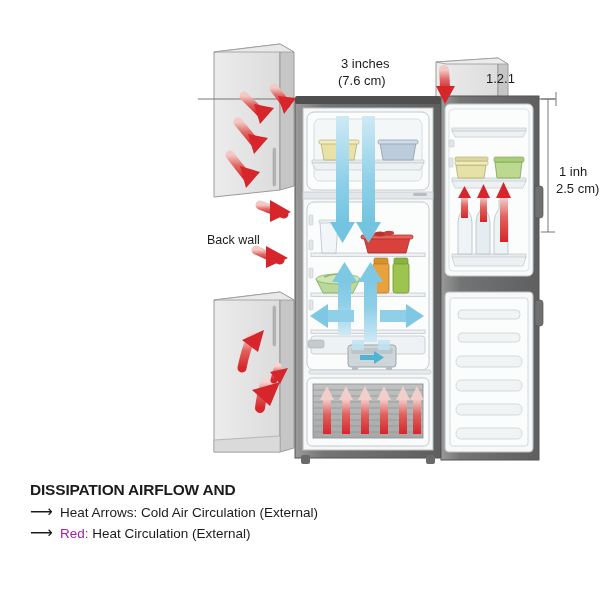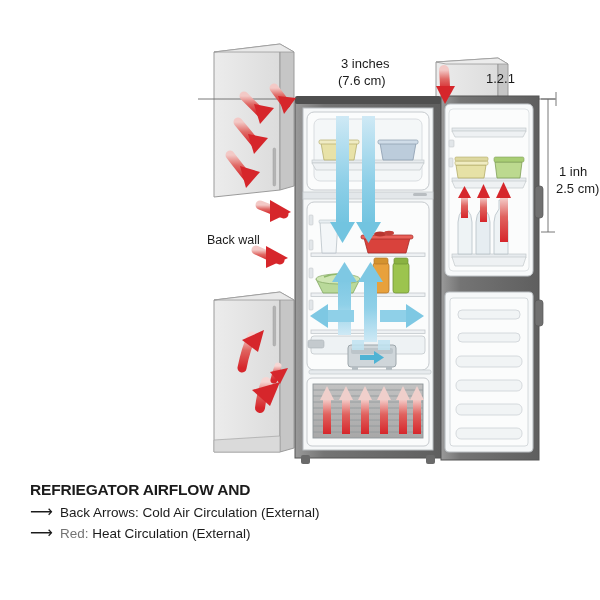--- a/index.html
+++ b/index.html
@@ -5,21 +5,21 @@
   html,body{margin:0;padding:0;background:#ffffff;}
   body{width:600px;height:600px;position:relative;overflow:hidden;
        font-family:"Liberation Sans","DejaVu Sans",sans-serif;color:#1b1b1b;}
   #stage{position:absolute;left:8px;top:0;width:600px;height:430px;}
   svg{display:block;}
   .lbl{font-family:"Liberation Sans","DejaVu Sans",sans-serif;}
   .legend-wrap{position:absolute;left:30px;top:480px;width:540px;}
   .legend-title{font-size:15.5px;font-weight:bold;letter-spacing:-0.2px;line-height:1.25;color:#1b1b1b;}
   .legend-row{display:flex;align-items:baseline;gap:9px;margin-top:5px;font-size:13.5px;color:#1b1b1b;}
   .legend-arrow{font-size:16px;line-height:1;color:#1b1b1b;letter-spacing:-2px;}
-  .legend-red{color:#737373;}
+  .legend-red{color:#a21caf;}
 </style>
 </head>
 <body>
 
 <div id="stage">
 <svg width="600" height="600" viewBox="0 0 600 600">
   <defs>
     <linearGradient id="gRedUp" x1="0" y1="1" x2="0" y2="0">
       <stop offset="0%" stop-color="#d6262b"></stop>
       <stop offset="55%" stop-color="#e0635f"></stop>
@@ -363,23 +363,23 @@
   <text class="lbl" x="330" y="85" font-size="13" fill="#1b1b1b">(7.6 cm)</text>
   <text class="lbl" x="478" y="83" font-size="13" fill="#1b1b1b">1.2.1</text>
   <text class="lbl" x="551" y="176" font-size="13" fill="#1b1b1b">1 inh</text>
   <text class="lbl" x="548" y="193" font-size="13" fill="#1b1b1b">2.5 cm)</text>
   <text class="lbl" x="199" y="244" font-size="12.5" fill="#1b1b1b">Back wall</text>
 </svg>
 </div>
 
 <div class="legend-wrap">
   <div class="legend-title">
-    <div>REFRIEGATOR AIRFLOW AND</div>
+    <div>DISSIPATION AIRFLOW AND</div>
   </div>
   <div class="legend-row">
     <span class="legend-arrow">⟶</span>
-    <span><span>Back Arrows:</span><span> Cold Air Circulation (External)</span></span>
+    <span><span>Heat Arrows:</span><span> Cold Air Circulation (External)</span></span>
   </div>
   <div class="legend-row">
     <span class="legend-arrow">⟶</span>
     <span><span class="legend-red">Red:</span><span> Heat Circulation (External)</span></span>
   </div>
 </div>
 
 </body></html>

